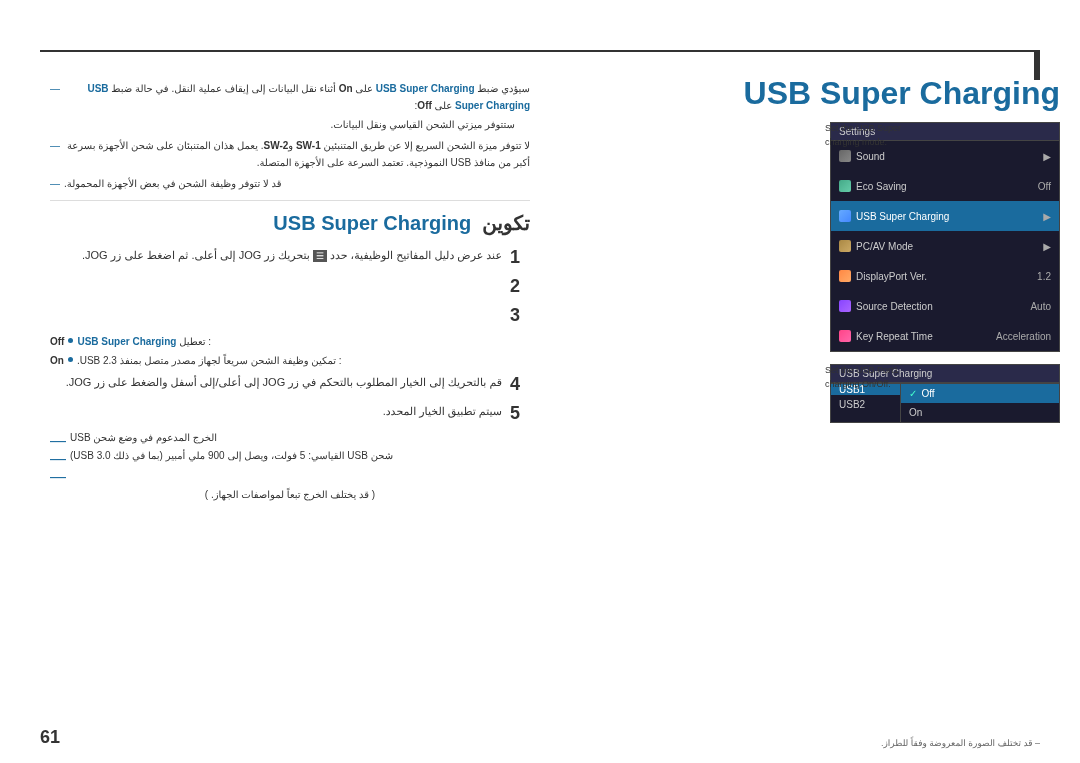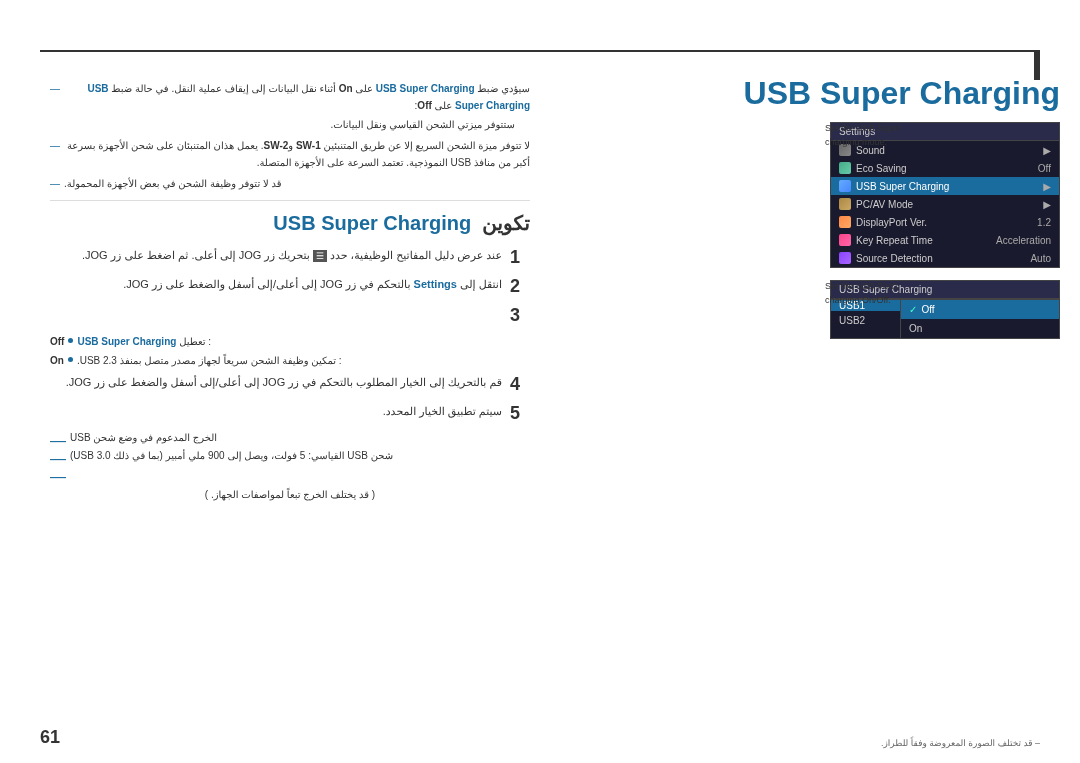--- a/index.html
+++ b/index.html
@@ -87,21 +87,21 @@
       background: #2a2a4a;
       color: #ccc;
       font-size: 10px;
       padding: 3px 8px;
       border-bottom: 1px solid #444;
     }
 
     .osd-row {
       display: flex;
       align-items: center;
-      padding: 3px 8px;
+      padding: 9px 8px;
       color: #ccc;
       font-size: 10px;
       justify-content: space-between;
     }
 
     .osd-row.active {
       background: #1a6b9e;
       color: #fff;
     }
 
@@ -321,23 +321,20 @@
 
     <div class="step-list">
       <div class="step-item">
         <div class="step-number">1</div>
         <div class="step-text">
           عند عرض دليل المفاتيح الوظيفية، حدد <span style="background:#555; color:#fff; padding:1px 3px; font-size:9px;">☰</span> بتحريك زر JOG إلى أعلى. ثم اضغط على زر JOG.
         </div>
       </div>
       <div class="step-item">
         <div class="step-number">2</div>
-        <div class="step-text">
-          انتقل إلى <span class="highlight">Settings</span> بالتحكم في زر JOG إلى أعلى/إلى أسفل والضغط على زر JOG.
-        </div>
       </div>
       <div class="step-item">
         <div class="step-number">3</div>
       </div>
     </div>
 
     <div class="bullet-list">
       <div class="bullet-item">
         <span style="direction:rtl;">: تعطيل <span style="color:#1a6b9e; font-weight:bold;">USB Super Charging</span></span>
         <div class="bullet-dot"></div>
@@ -430,32 +427,32 @@
         <div class="osd-row">
           <div class="osd-row-label">
             <span class="osd-icon display"></span>
             <span>DisplayPort Ver.</span>
           </div>
           <span class="osd-value">1.2</span>
         </div>
 
         <div class="osd-row">
           <div class="osd-row-label">
+            <span class="osd-icon source"></span>
+            <span>Source Detection</span>
+          </div>
+          <span class="osd-value">Auto</span>
+        </div>
+
+        <div class="osd-row">
+          <div class="osd-row-label">
             <span class="osd-icon key"></span>
             <span>Key Repeat Time</span>
           </div>
           <span class="osd-value">Acceleration</span>
-        </div>
-
-        <div class="osd-row">
-          <div class="osd-row-label">
-            <span class="osd-icon source"></span>
-            <span>Source Detection</span>
-          </div>
-          <span class="osd-value">Auto</span>
         </div>
       </div>
 
       <div class="osd-note-right">Set the USB Super charging mode.</div>
     </div>
 
     <div class="osd-wrapper" style="position:relative;">
       <div style="width:230px; margin-left:auto;">
 
         <div style="background:#1a1a2e; border:1px solid #444; border-bottom: none;">

